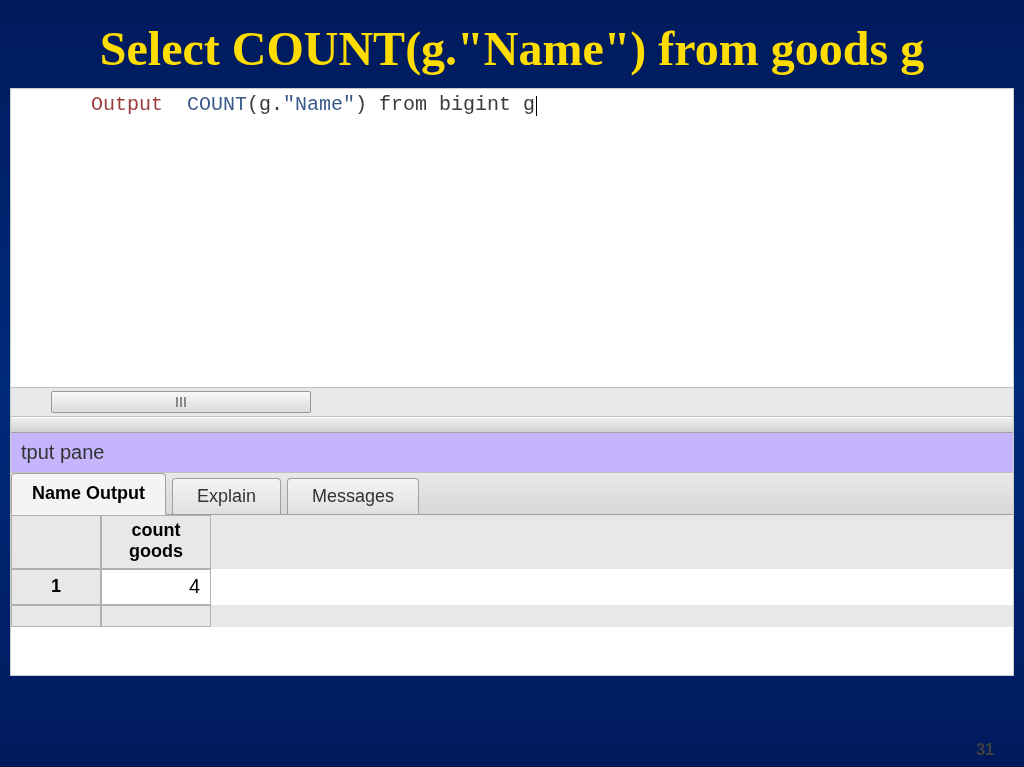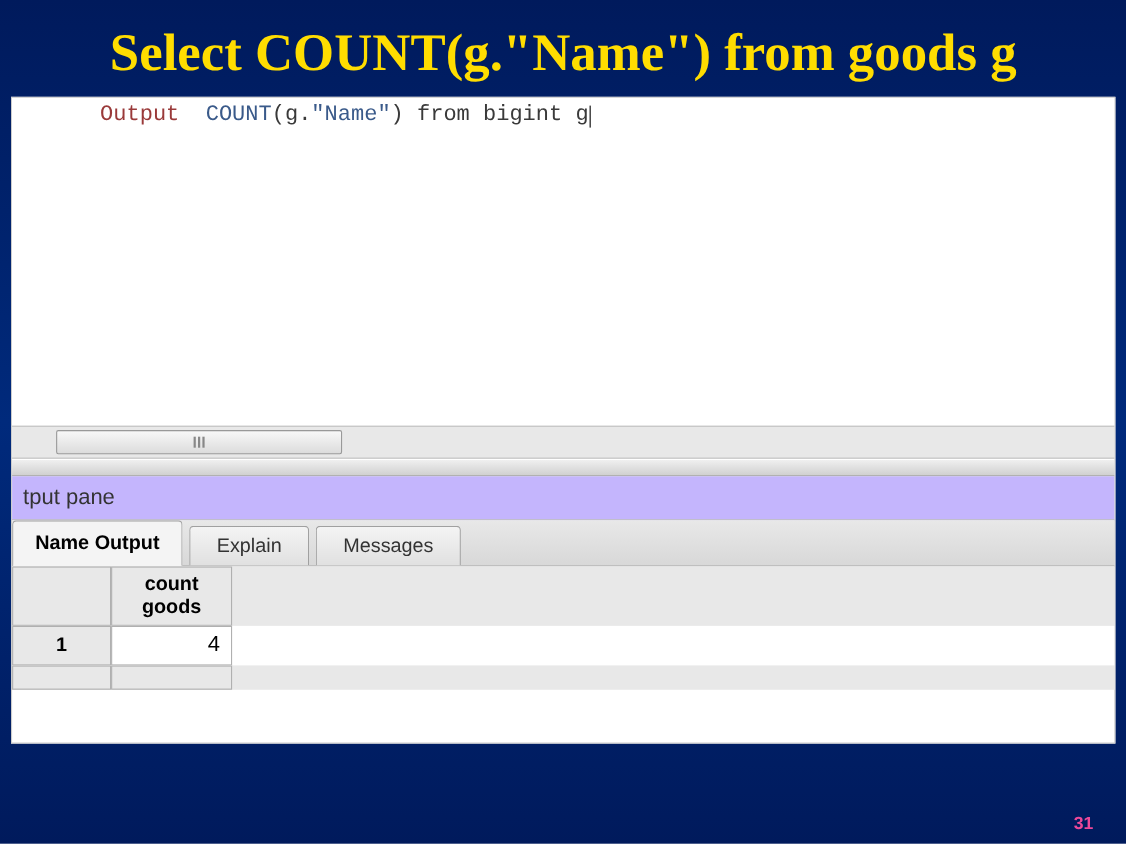--- a/index.html
+++ b/index.html
@@ -194,21 +194,21 @@
     }
     .grid-footer-row .grid-cell-rownum,
     .grid-footer-row .grid-cell-data {
       background: #e8e8e8;
       height: 22px;
     }
     .page-number {
       position: absolute;
       bottom: 8px;
       right: 30px;
-      color: #ec4899;
+      color: #404040;
       font-size: 16px;
       font-family: Arial, sans-serif;
       font-weight: bold;
     }
   </style>
 </head>
 <body>
 
 <div class="slide-title">Select  COUNT(g."Name") from goods g</div>
 

